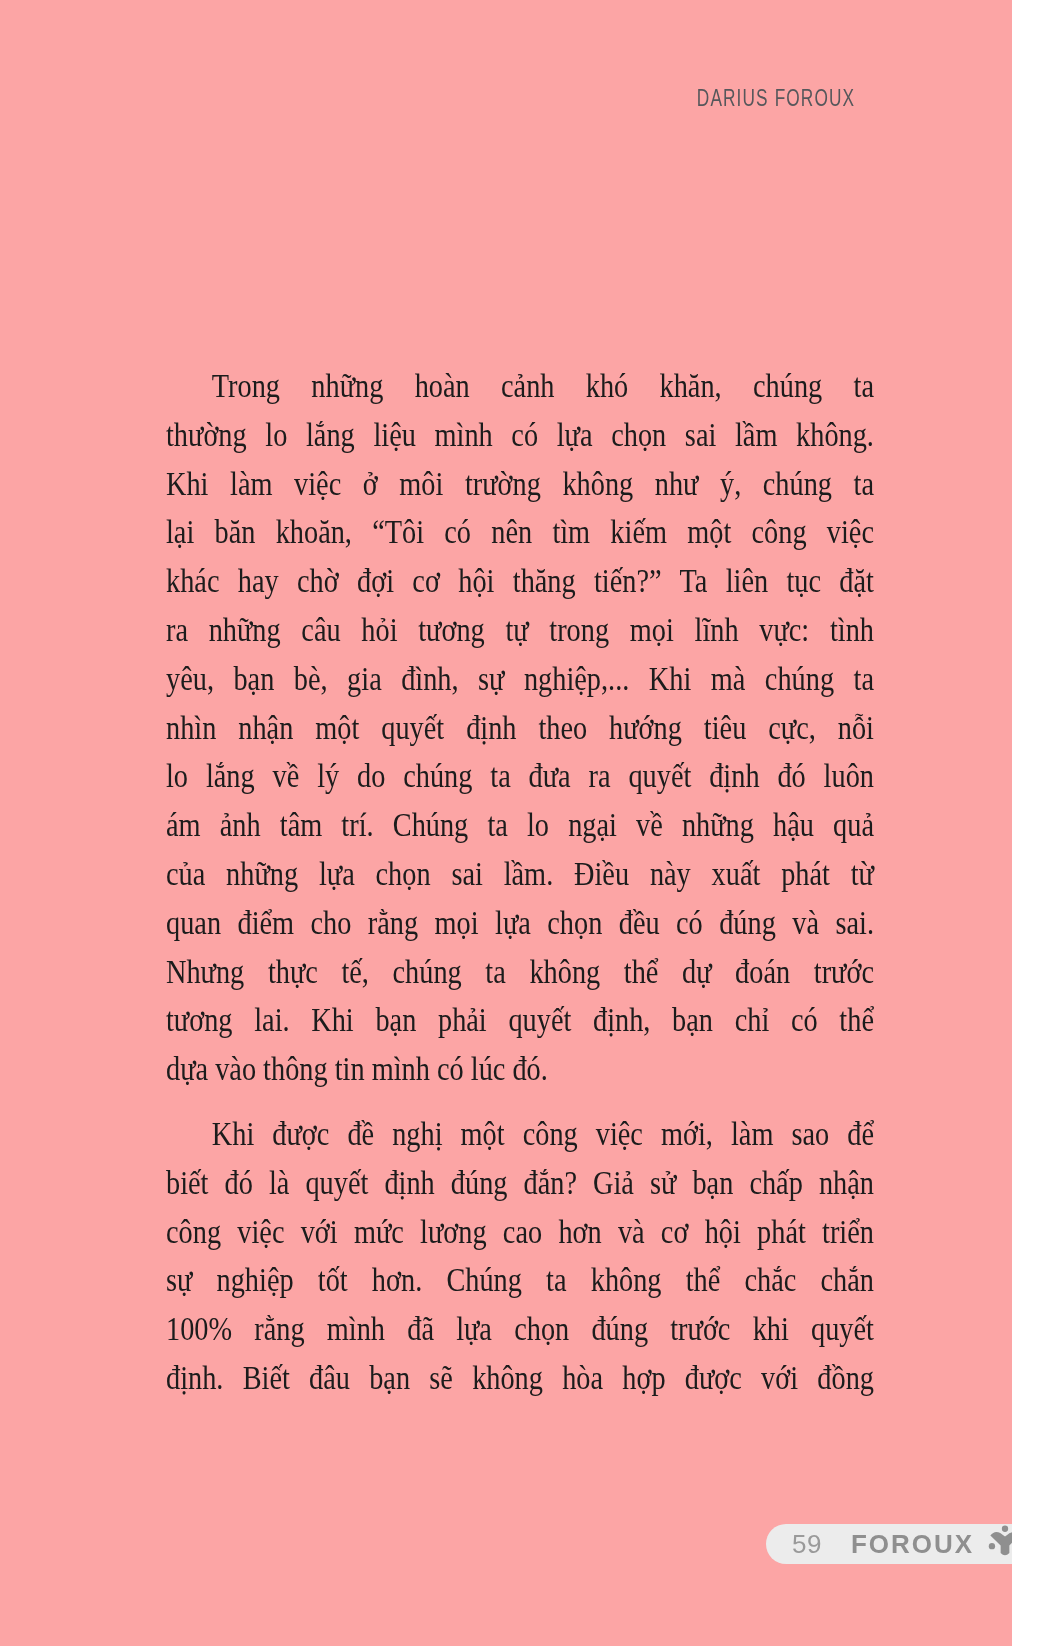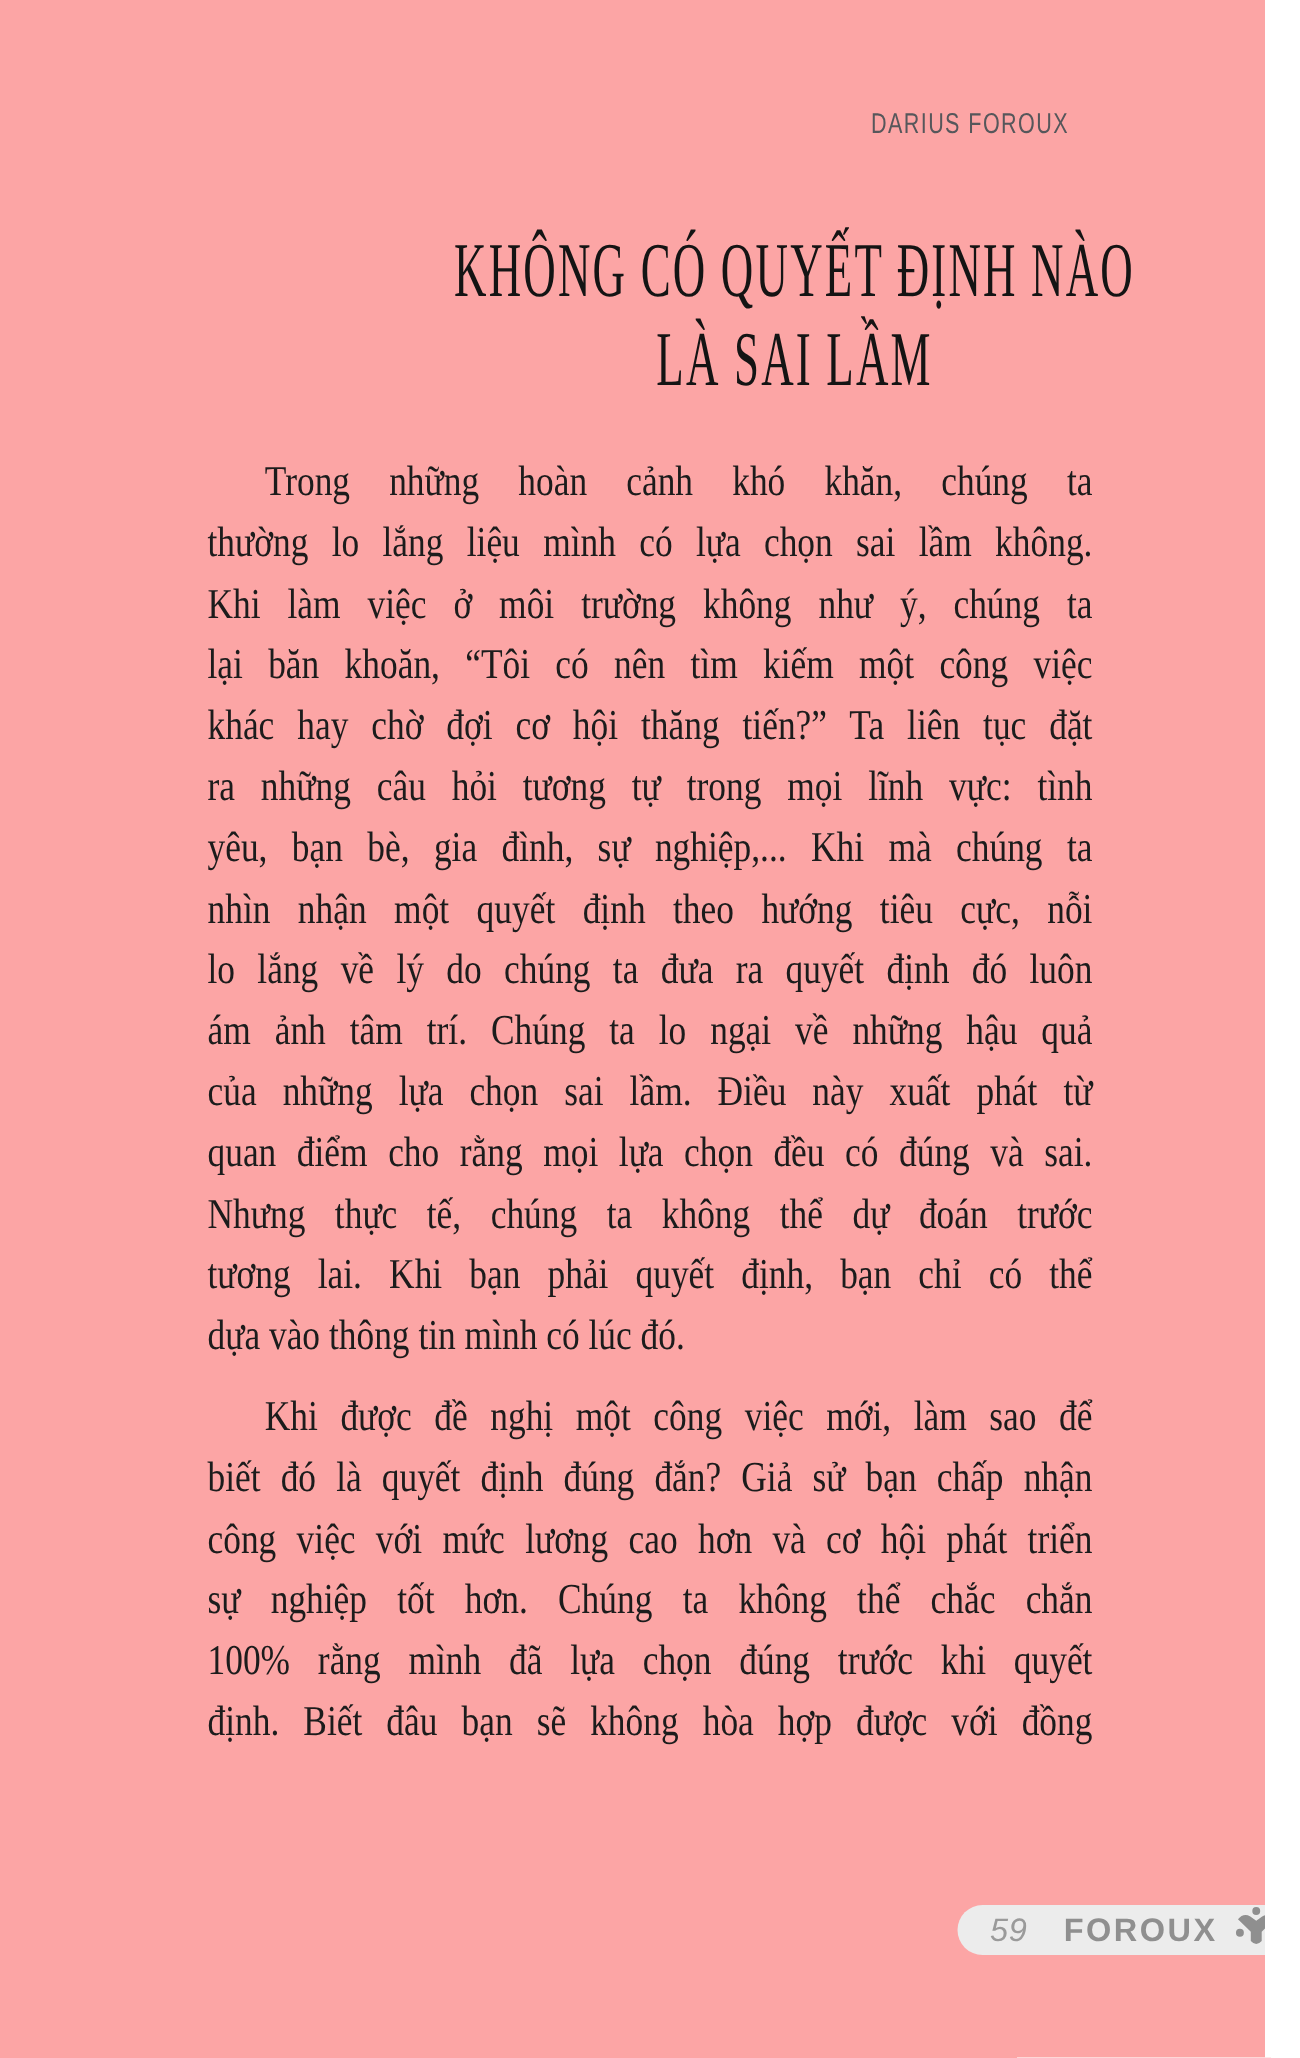--- a/index.html
+++ b/index.html
@@ -65,46 +65,40 @@
     height:40px;
     background:#ececec;
     border-radius:21px 0 0 21px;
     display:flex;
     align-items:center;
     padding-left:26px;
     box-sizing:border-box;
     font-family:"Liberation Sans","DejaVu Sans",sans-serif;
   }
   .page-number{
-    font-size:26px;color:#9a9a9a;letter-spacing:0.5px;font-style:italic;
+    font-size:26px;color:#9a9a9a;letter-spacing:0.5px;
   }
   .footer-divider{
     width:2px;height:25px;background:#9d9d9d;
     margin:0 14px 0 15px;
   }
   .brand-name{
     font-size:26px;font-weight:bold;color:#8f8f8f;letter-spacing:2px;
   }
   .brand-logo{
     width:38px;height:38px;margin-left:12px;margin-top:-2px;
   }
 </style>
 </head>
 <body>
 
 <div class="page">
 
   <div class="running-head">DARIUS FOROUX</div>
 
-  <div class="title-wrap">
-    <div class="title-inner">
-      <div>KHÔNG CÓ QUYẾT ĐỊNH NÀO</div>
-      <div>LÀ SAI LẦM</div>
-    </div>
-  </div>
 
   <div class="body-block">
 
     <div class="para">
       <div class="bline indent">Trong những hoàn cảnh khó khăn, chúng ta</div>
       <div class="bline">thường lo lắng liệu mình có lựa chọn sai lầm không.</div>
       <div class="bline">Khi làm việc ở môi trường không như ý, chúng ta</div>
       <div class="bline">lại băn khoăn, “Tôi có nên tìm kiếm một công việc</div>
       <div class="bline">khác hay chờ đợi cơ hội thăng tiến?” Ta liên tục đặt</div>
       <div class="bline">ra những câu hỏi tương tự trong mọi lĩnh vực: tình</div>

